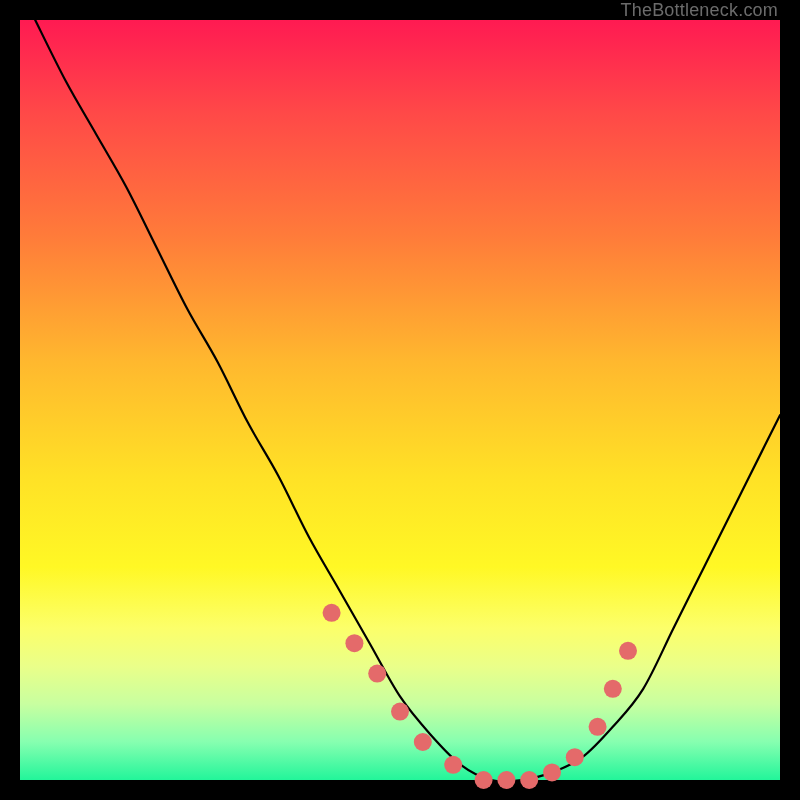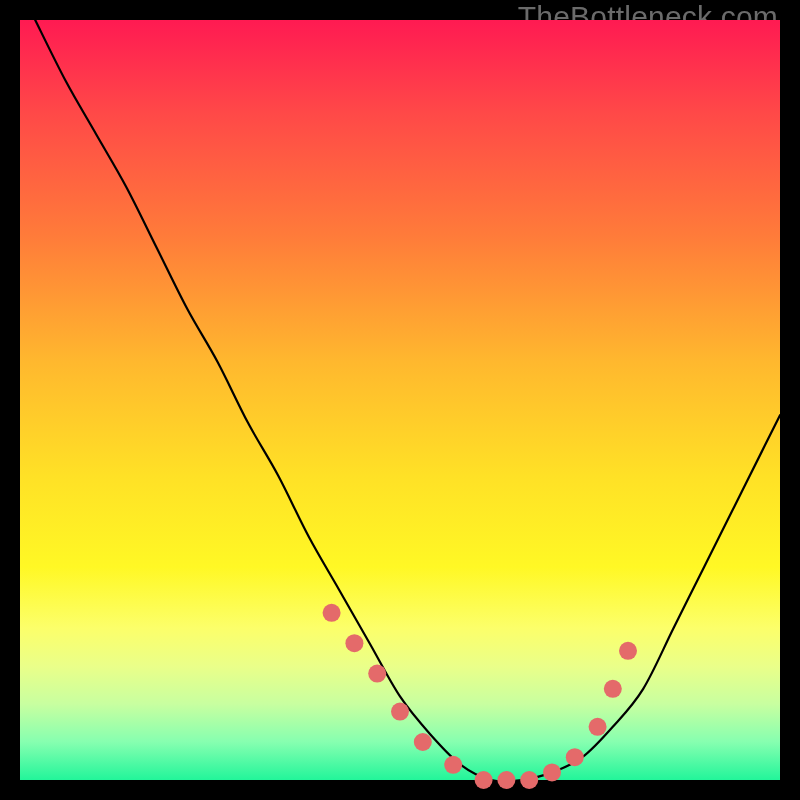--- a/index.html
+++ b/index.html
@@ -45,21 +45,21 @@
       #c8ffa0 90%,
       #86ffb0 95%,
       #22f59a 100%
     );
   }
   .watermark {
     position: absolute;
     top: 0px;
     right: 22px;
     color: #6b6b6b;
-    font-size: 30px;
+    font-size: 18px;
     font-weight: 500;
     letter-spacing: 0.2px;
     user-select: none;
     margin-left: 32px;
   }
   svg.curve {
     position: absolute;
     left: 0;
     top: 0;
     width: 760px;

